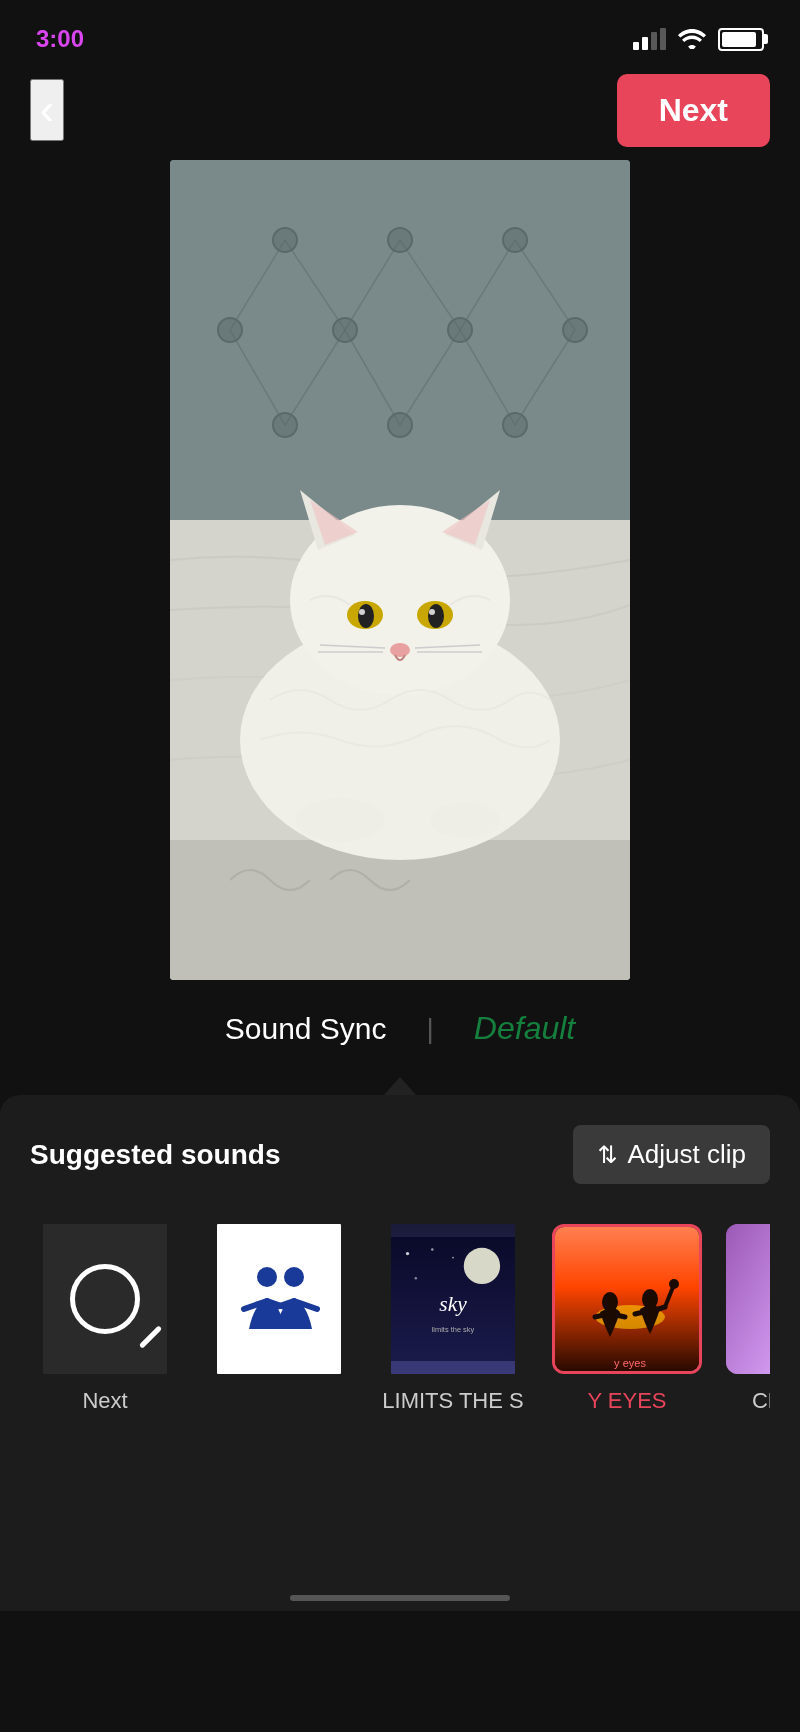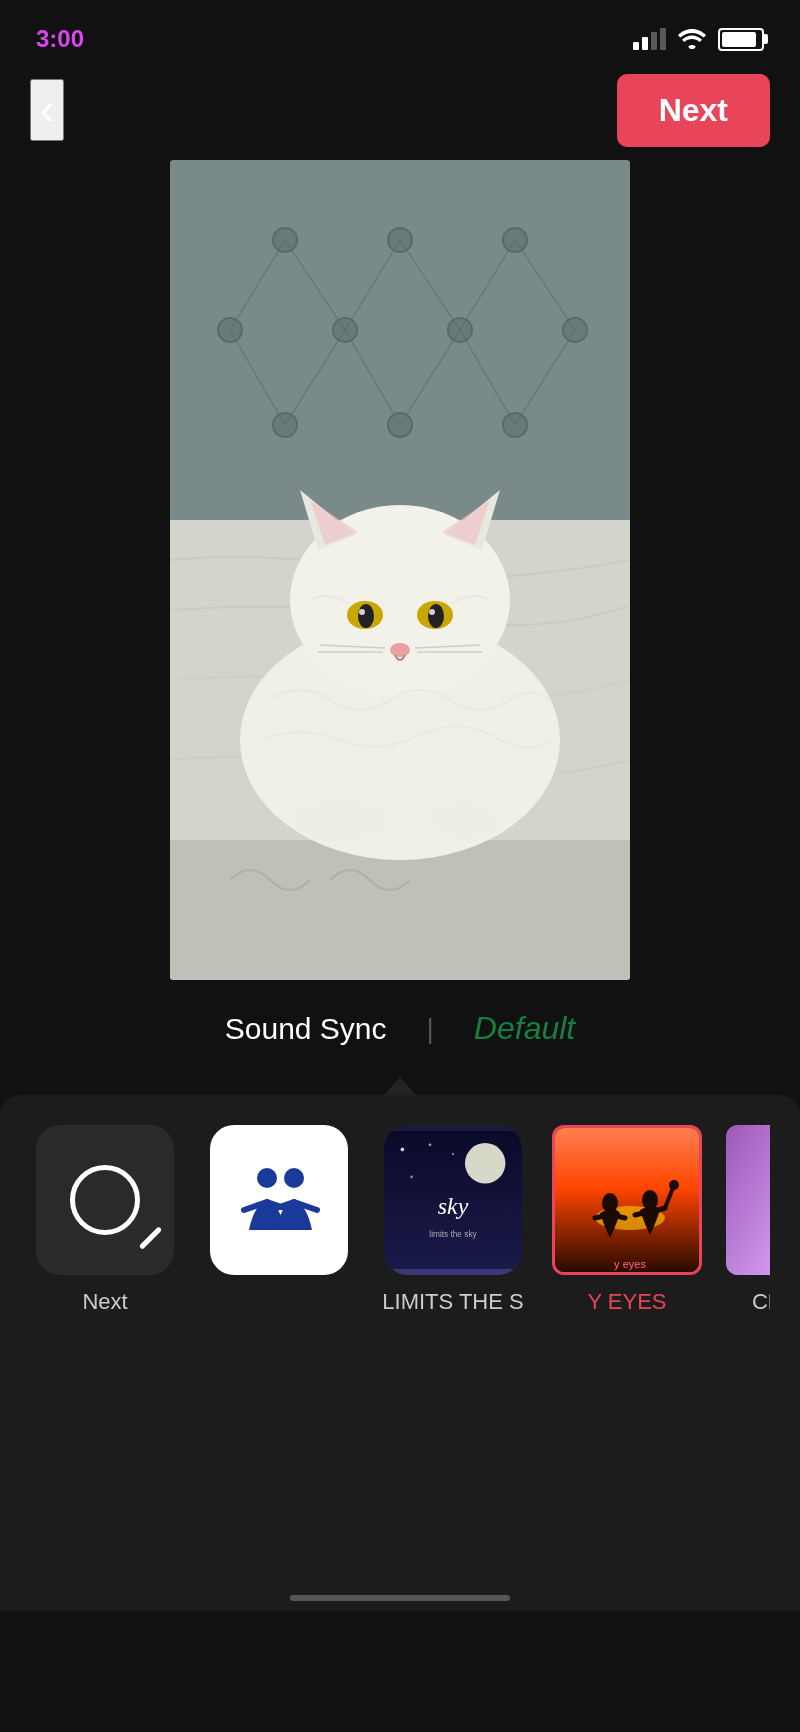--- a/index.html
+++ b/index.html
@@ -222,23 +222,23 @@
     }
     .sound-item {
       display: flex;
       flex-direction: column;
       align-items: center;
       gap: 14px;
       min-width: 150px;
       cursor: pointer;
     }
     .sound-thumbnail {
-      width: 138px;
+      width: 124px;
       height: 150px;
-      border-radius: 24px;
+      border-radius: 1px;
       overflow: hidden;
       position: relative;
       flex-shrink: 0;
     }
     .sound-thumbnail.search-thumb {
       background: #2a2a2a;
       display: flex;
       align-items: center;
       justify-content: center;
     }
@@ -426,20 +426,27 @@
 <div class="sound-tab-bar">
   <span class="sound-tab">Sound Sync</span>
   <span class="sound-tab-divider">|</span>
   <span class="default-tab">Default</span>
 </div>
 <div class="tab-indicator">
   <div class="tab-indicator-triangle"></div>
 </div>
 
 <div class="sounds-panel">
+  <div class="sounds-panel-header">
+    <span class="suggested-label">Suggested sounds</span>
+    <button class="adjust-clip-btn">
+      <span class="adjust-icon">⇅</span>
+      <span>Adjust clip</span>
+    </button>
+  </div>
 
   <div class="sounds-row">
 
     <div class="sound-item">
       <div class="sound-thumbnail search-thumb">
         <div class="search-circle"></div>
       </div>
       <span class="sound-label">Next</span>
     </div>
 

